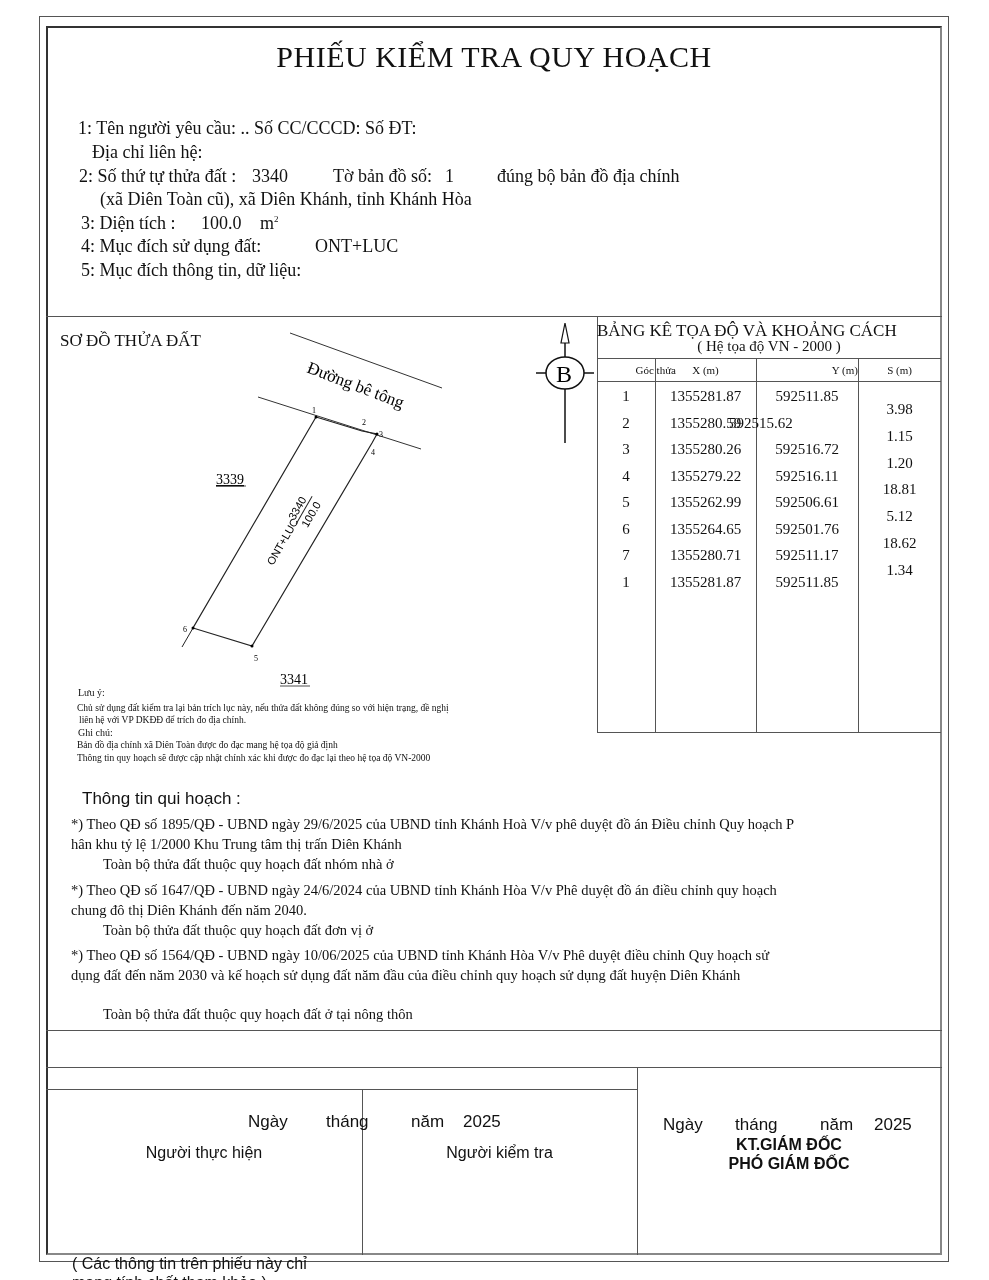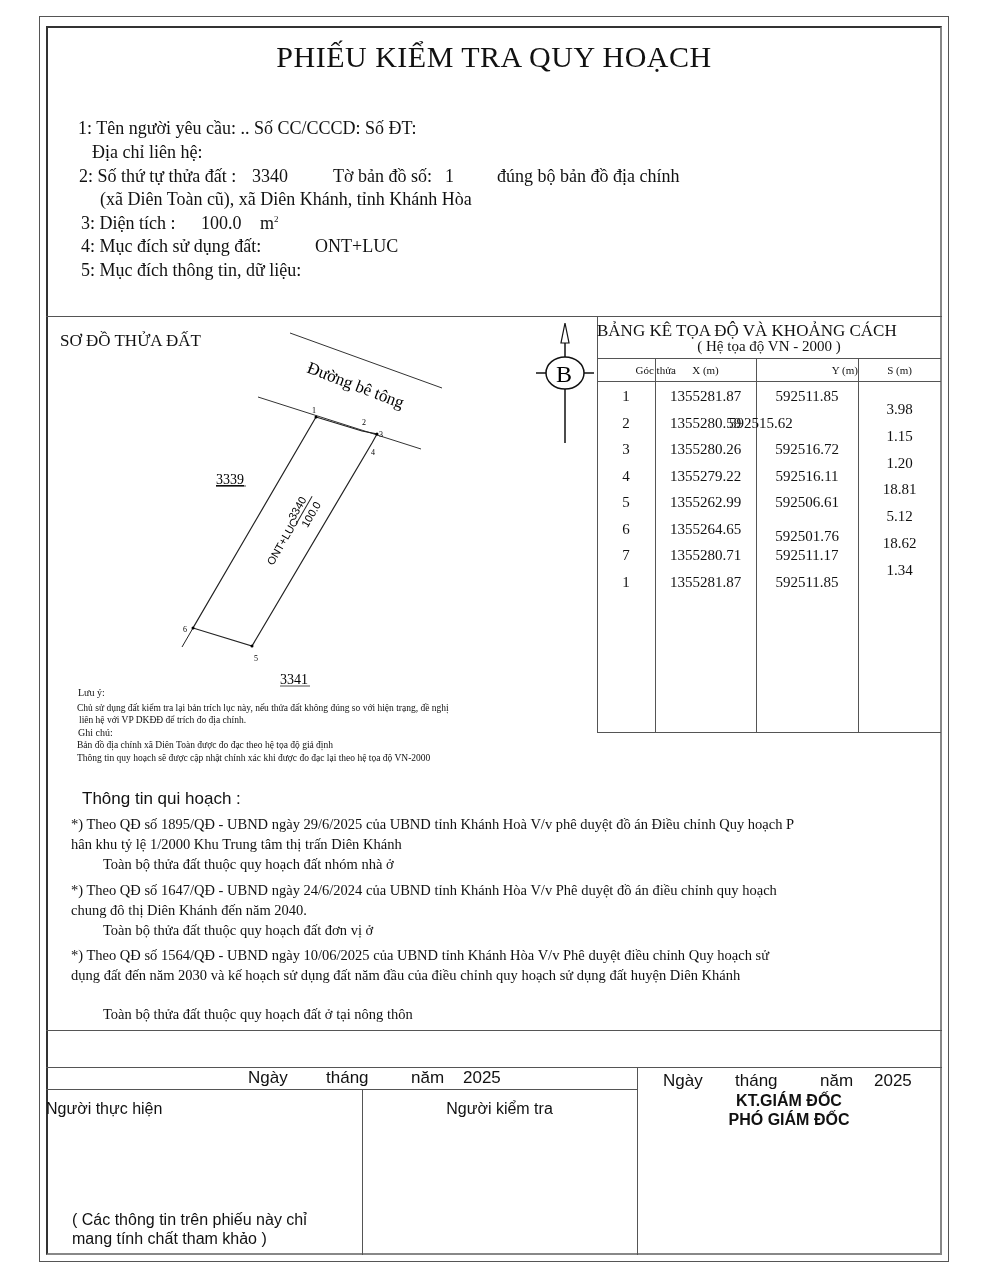--- a/index.html
+++ b/index.html
@@ -12,21 +12,21 @@
   .hline { position:absolute; height:0; border-top:1.5px solid #555; }
   .vline { position:absolute; width:0; border-left:1.5px solid #555; }
   .title { left:0; width:918px; top:40px; text-align:center; font-size:30px; letter-spacing:0.5px; }
   .info { font-size:18px; }
   .small { font-size:10px; }
   .tbl-title { font-size:17px; }
   .tbl-sub { font-size:15px; }
   .tbl-head { font-size:11px; }
   .tbl-cell { font-size:15px; }
   .plan { font-size:14.5px; }
-  .sig { font-size:16px; }
+  .sig { font-size:16px;margin-top:44px; }
   .bold { font-weight:bold; }
   svg text { font-family: "Liberation Serif", "DejaVu Serif", serif; }
 </style>
 </head>
 <body>
 
 <div class="outer"></div>
 <div class="inner"></div>
 
 <div class="abs serif title" style="left:35px;">PHIẾU KIỂM TRA QUY HOẠCH</div>
@@ -93,21 +93,21 @@
     <ellipse cx="565" cy="373" rx="19" ry="16" fill="#fff" stroke="#111" stroke-width="1.5"></ellipse>
     <text x="556" y="382" font-size="24">B</text>
   </g>
 </svg>
 
 <div>
   <div class="abs serif small" style="left:78px; top:687px;">Lưu ý:</div>
   <div class="abs serif small" style="left:77px; top:703px; font-size:9.5px;">Chủ sử dụng đất kiểm tra lại bản trích lục này, nếu thửa đất không đúng so với hiện trạng, đề nghị</div>
   <div class="abs serif small" style="left:79px; top:715px; font-size:9.5px;">liên hệ với VP DKĐĐ để trích đo địa chính.</div>
   <div class="abs serif small" style="left:78px; top:727px; font-size:10px;">Ghi chú:</div>
-  <div class="abs serif small" style="left:77px; top:740px; font-size:9.5px;">Bản đồ địa chính xã Diên Toàn được đo đạc theo hệ tọa độ giả định</div>
+  <div class="abs serif small" style="left:77px; top:740px; font-size:9.5px;">Bản đồ địa chính xã Diên Toàn được đo đạc mang hệ tọa độ giả định</div>
   <div class="abs serif small" style="left:77px; top:753px; font-size:9.5px;text-align:center;">Thông tin quy hoạch sẽ được cập nhật chính xác khi được đo đạc lại theo hệ tọa độ VN-2000</div>
 </div>
 
 <div>
   <div class="vline" style="left:597px; top:316px; height:416px;"></div>
   <div class="hline" style="left:597px; width:344px; top:358px;"></div>
   <div class="hline" style="left:597px; width:344px; top:381px;"></div>
   <div class="hline" style="left:597px; width:344px; top:732px;"></div>
   <div class="vline" style="left:655px; top:358px; height:374px;"></div>
   <div class="vline" style="left:756px; top:358px; height:374px;"></div>
@@ -143,21 +143,21 @@
         <div class="abs serif tbl-cell" style="left: 756px; width: 102px; top: 468px; text-align: center;">592516.11</div>
       </div>
       <div>
         <div class="abs serif tbl-cell" style="left: 597px; width: 58px; top: 494px; text-align: center;">5</div>
         <div class="abs serif tbl-cell" style="left: 655px; width: 101px; top: 494px; text-align: center;">1355262.99</div>
         <div class="abs serif tbl-cell" style="left: 756px; width: 102px; top: 494px; text-align: center;">592506.61</div>
       </div>
       <div>
         <div class="abs serif tbl-cell" style="left: 597px; width: 58px; top: 521px; text-align: center;">6</div>
         <div class="abs serif tbl-cell" style="left: 655px; width: 101px; top: 521px; text-align: center;">1355264.65</div>
-        <div class="abs serif tbl-cell" style="left: 756px; width: 102px; top: 521px; text-align: center; margin-top: 7px;">592501.76</div>
+        <div class="abs serif tbl-cell" style="left: 756px; width: 102px; top: 521px; text-align: center;">592501.76</div>
       </div>
       <div>
         <div class="abs serif tbl-cell" style="left: 597px; width: 58px; top: 547px; text-align: center;">7</div>
         <div class="abs serif tbl-cell" style="left: 655px; width: 101px; top: 547px; text-align: center;">1355280.71</div>
         <div class="abs serif tbl-cell" style="left: 756px; width: 102px; top: 547px; text-align: center;">592511.17</div>
       </div>
       <div>
         <div class="abs serif tbl-cell" style="left: 597px; width: 58px; top: 574px; text-align: center;">1</div>
         <div class="abs serif tbl-cell" style="left: 655px; width: 101px; top: 574px; text-align: center;">1355281.87</div>
         <div class="abs serif tbl-cell" style="left: 756px; width: 102px; top: 574px; text-align: center;">592511.85</div>
@@ -200,21 +200,21 @@
   <div class="abs sans sig" style="left:248px; top:1068px; font-size:17px;">Ngày</div>
   <div class="abs sans sig" style="left:326px; top:1068px; font-size:17px;">tháng</div>
   <div class="abs sans sig" style="left:411px; top:1068px; font-size:17px;">năm</div>
   <div class="abs sans sig" style="left:463px; top:1068px; font-size:17px;">2025</div>
 
   <div class="abs sans sig" style="left:663px; top:1071px; font-size:17px;">Ngày</div>
   <div class="abs sans sig" style="left:735px; top:1071px; font-size:17px;">tháng</div>
   <div class="abs sans sig" style="left:820px; top:1071px; font-size:17px;">năm</div>
   <div class="abs sans sig" style="left:874px; top:1071px; font-size:17px;">2025</div>
 
-  <div class="abs sans sig" style="left:46px; width:316px; top:1100px; text-align:left;">Người thực hiện</div>
+  <div class="abs sans sig" style="left:46px; width:316px; top:1100px; text-align:center;">Người thực hiện</div>
   <div class="abs sans sig" style="left:362px; width:275px; top:1100px; text-align:center;">Người kiểm tra</div>
 
   <div class="abs sans sig bold" style="left:637px; width:304px; top:1092px; text-align:center;">KT.GIÁM ĐỐC</div>
   <div class="abs sans sig bold" style="left:637px; width:304px; top:1111px; text-align:center;">PHÓ GIÁM ĐỐC</div>
 
   <div class="abs sans sig" style="left:72px; top:1211px;">( Các thông tin trên phiếu này chỉ</div>
   <div class="abs sans sig" style="left:72px; top:1230px;">mang tính chất tham khảo )</div>
 </div>
 
 </body></html>

